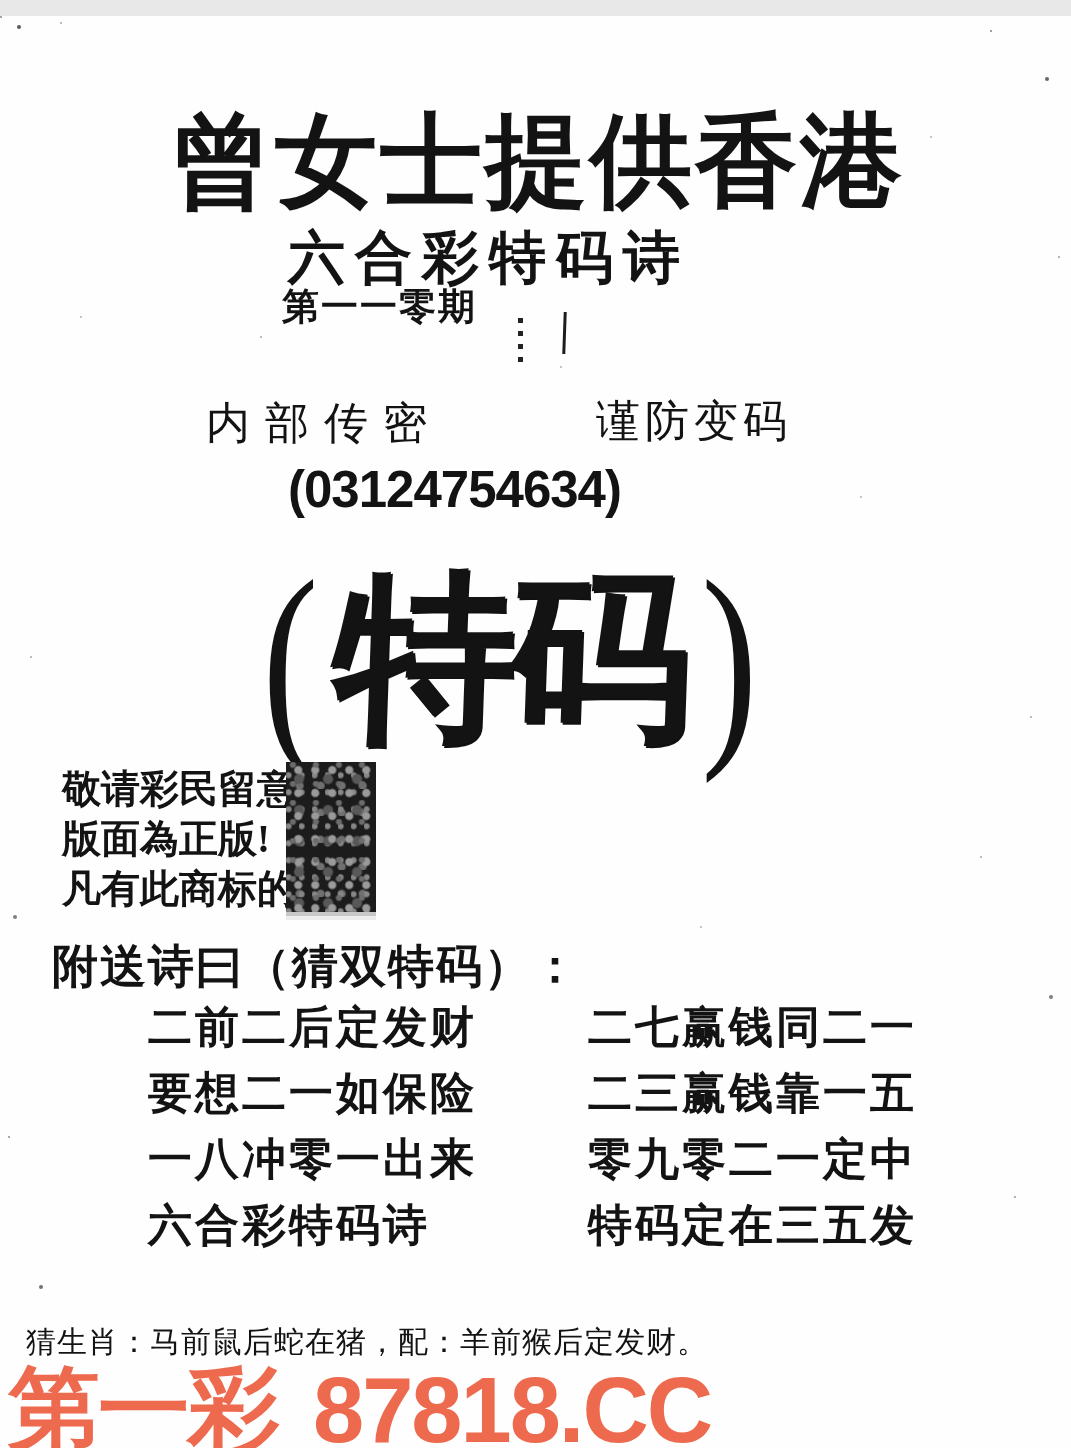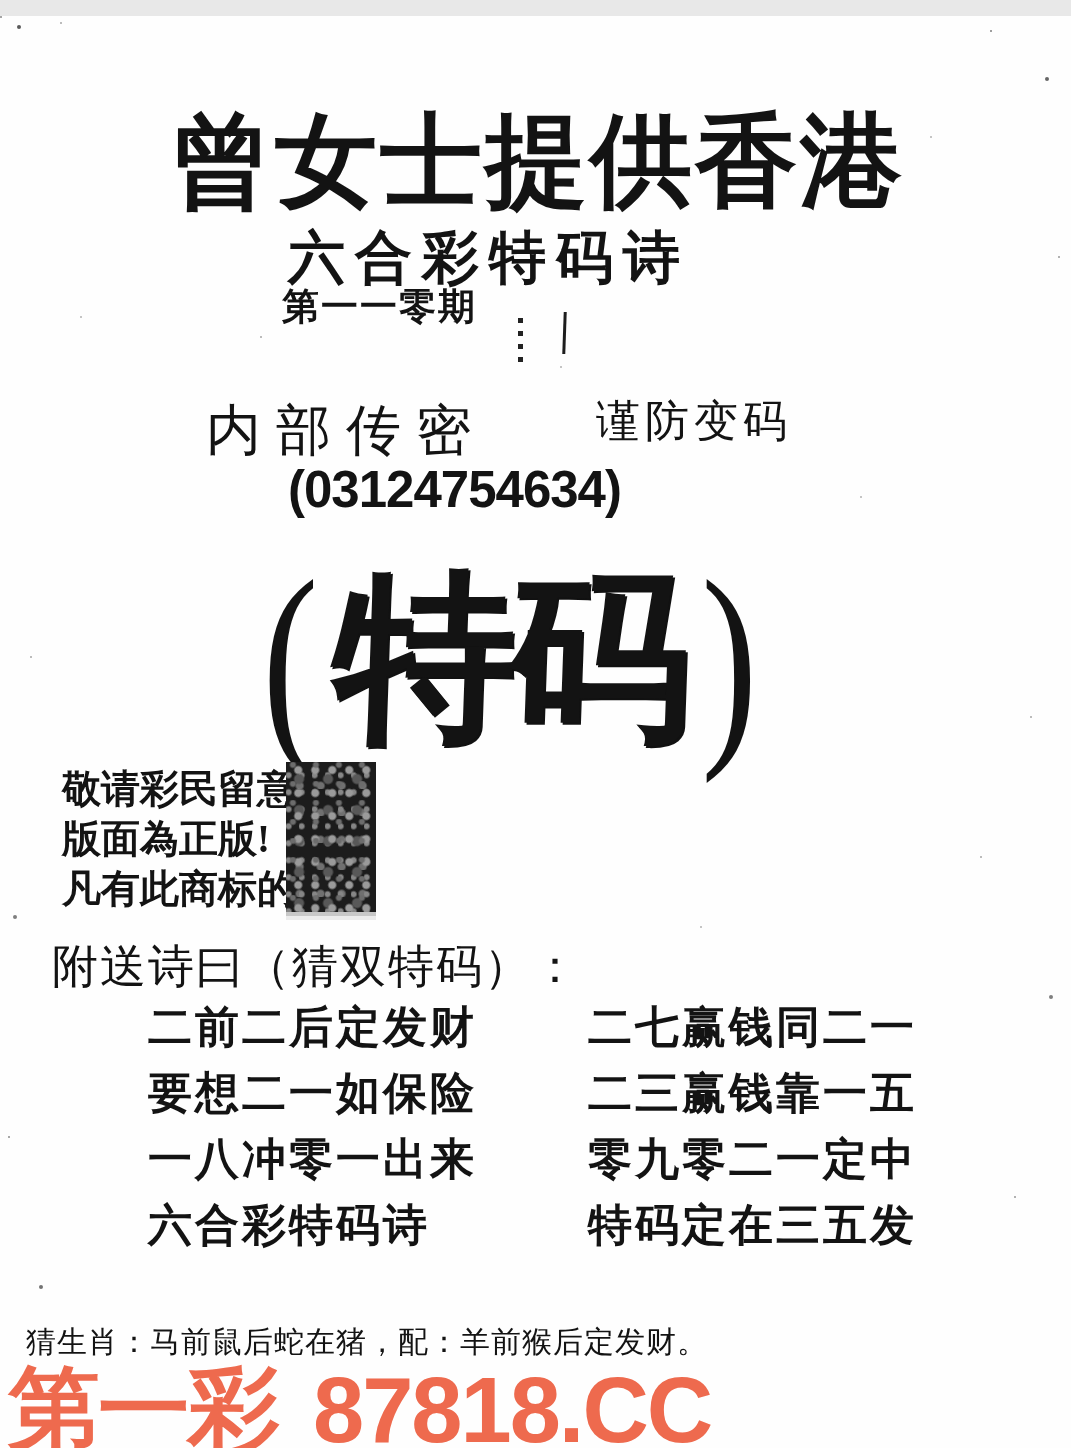--- a/index.html
+++ b/index.html
@@ -58,21 +58,21 @@
   .dots-artifact {
     left:518px; top:302px; width:5px; height:44px;
     background:repeating-linear-gradient(#222 0 5px, transparent 5px 13px);
   }
   .line-artifact {
     left:563px; top:296px; width:3px; height:42px;
     background:#1d1d1d; transform:rotate(2deg);
   }
   .notice-internal {
     left:206px; top:378px;
-    font-size:55px; font-weight:500; letter-spacing:15px;
+    font-size:44px; font-weight:500; letter-spacing:15px;
   }
   .notice-warning {
     left:596px; top:376px;
     font-size:44px; font-weight:500; letter-spacing:5px;
   }
   .phone {
     left:288px; top:444px;
     font-size:51px; font-weight:700; letter-spacing:-1px;
     font-family:"Liberation Sans", sans-serif;
   }
@@ -106,21 +106,21 @@
       radial-gradient(circle at 65% 88%, #707070 3px, transparent 5px);
     background-size:23px 19px, 17px 23px, 29px 31px, 13px 17px, 21px 27px;
     box-shadow:0 4px 0 rgba(0,0,0,.15), 0 8px 0 rgba(0,0,0,.07);
   }
   .price {
     left:526px; top:808px;
     font-size:44px; font-weight:700; letter-spacing:2px;
   }
   .poem-header {
     left:52px; top:920px;
-    font-size:46px; font-weight:400; letter-spacing:2px;
+    font-size:46px; font-weight:700; letter-spacing:2px;
   }
   .poem-col { position:absolute; top:990px; }
   .poem-col.left  { left:148px; }
   .poem-col.right { left:588px; }
   .poem-line {
     font-size:44px; font-weight:800; letter-spacing:3px;
     height:44px; line-height:44px; margin-bottom:22px;
     white-space:nowrap;
   }
   .zodiac {

